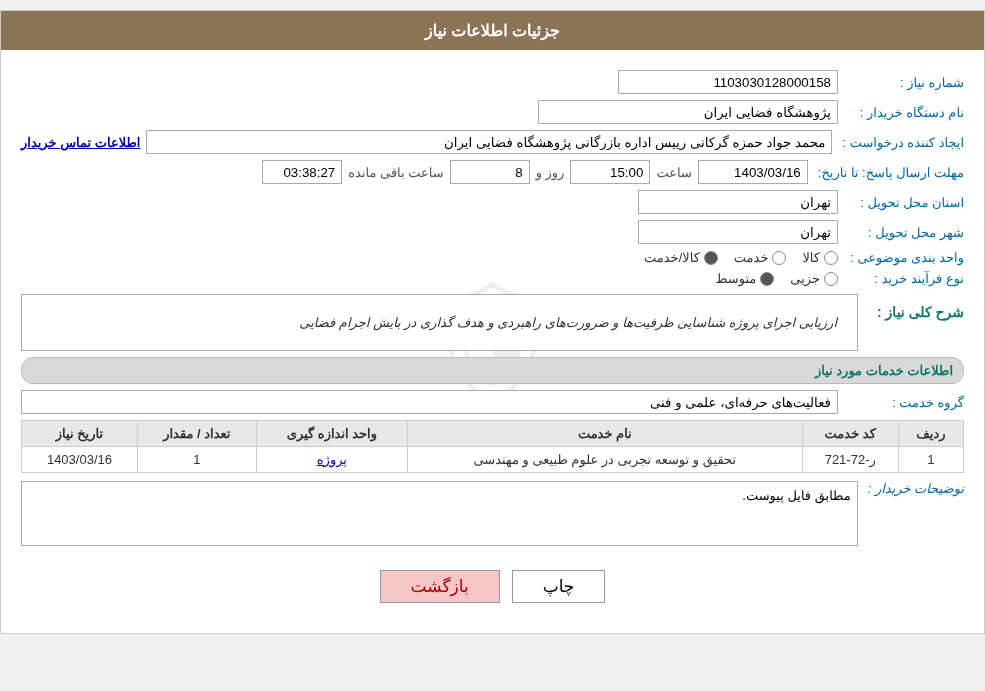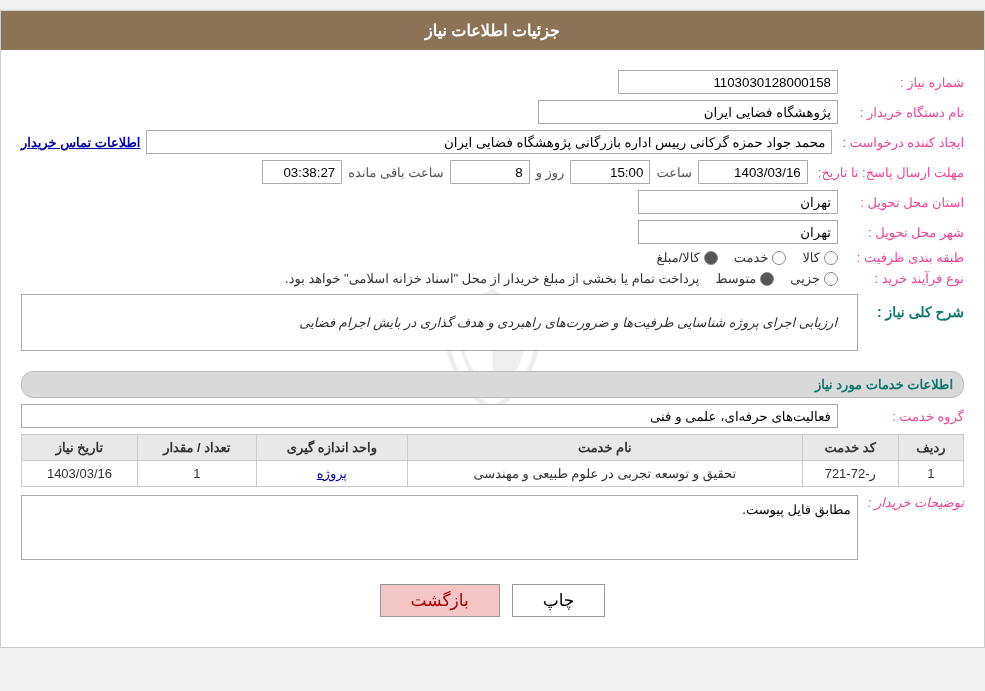--- a/index.html
+++ b/index.html
@@ -27,21 +27,21 @@
     .content {
       padding: 10px 20px;
     }
     .form-row {
       display: flex;
       align-items: center;
       margin-bottom: 6px;
       gap: 6px;
     }
     .label {
-      color: #ec4899;
+      color: #0369a1;
       white-space: nowrap;
       min-width: 120px;
       padding-left: 4px;
     }
     .input-box {
       border: 1px solid #aaa;
       background: #fff;
       padding: 3px 6px;
       height: 24px;
       min-width: 80px;
@@ -208,58 +208,57 @@
         <span class="label">استان محل تحویل :</span>
         <input type="text" class="input-box" value="تهران" style="width: 200px;">
       </div>
 
       <div class="form-row">
         <span class="label">شهر محل تحویل :</span>
         <input type="text" class="input-box" value="تهران" style="width: 200px;">
       </div>
 
       <div class="form-row">
-        <span class="label">طبقه بندی ظرفیت :</span>
+        <span class="label">واحد بندی موضوعی :</span>
         <div class="radio-group">
           <div class="radio-item">
             <span class="radio-circle"></span>
             <span>کالا</span>
           </div>
           <div class="radio-item">
             <span class="radio-circle"></span>
             <span>خدمت</span>
           </div>
           <div class="radio-item">
             <span class="radio-circle selected"></span>
-            <span>کالا/مبلغ</span>
+            <span>کالا/خدمت</span>
           </div>
         </div>
       </div>
 
       <div class="form-row">
         <span class="label">نوع فرآیند خرید :</span>
         <div class="radio-group">
           <div class="radio-item">
             <span class="radio-circle"></span>
             <span>جزیی</span>
           </div>
           <div class="radio-item">
             <span class="radio-circle selected"></span>
             <span>متوسط</span>
           </div>
         </div>
-        <span style="color:#333; margin-right:10px;">پرداخت تمام یا بخشی از مبلغ خریدار از محل "اسناد خزانه اسلامی" خواهد بود.</span>
       </div>
 
       <div class="form-row" style="align-items:flex-start; margin-top:8px;">
         <span class="section-header" style="background:none; border:none; border-bottom:none; font-weight:bold; font-size:14px; padding:0 0 0 0; min-width:100px;">شرح کلی نیاز :</span>
         <div class="description-box" style="min-height:40px; border:1px solid #aaa; padding:20px;font-style:italic;">ارزیابی اجرای پروژه شناسایی ظرفیت‌ها و ضرورت‌های راهبردی و هدف گذاری در بایش اجرام فضایی</div>
       </div>
 
-      <div class="section-header" style="margin-top:20px;border-radius:12px;">اطلاعات خدمات مورد نیاز</div>
+      <div class="section-header" style="margin-top:6px;border-radius:12px;">اطلاعات خدمات مورد نیاز</div>
 
       <div class="form-row">
         <span class="label">گروه خدمت :</span>
         <input type="text" class="input-box" value="فعالیت‌های حرفه‌ای، علمی و فنی" style="flex: 1 1 0%;">
       </div>
 
       <table class="data-table">
         <thead>
           <tr>
             <th>ردیف</th>

